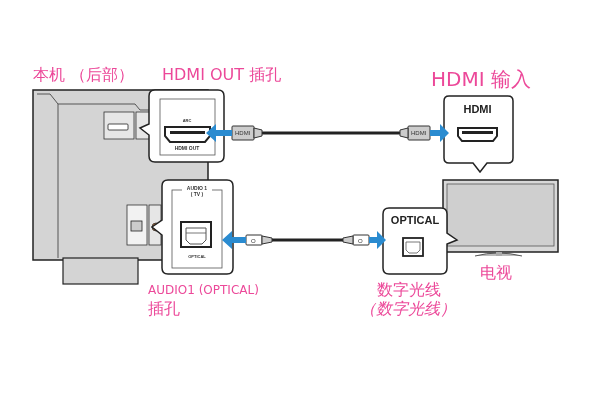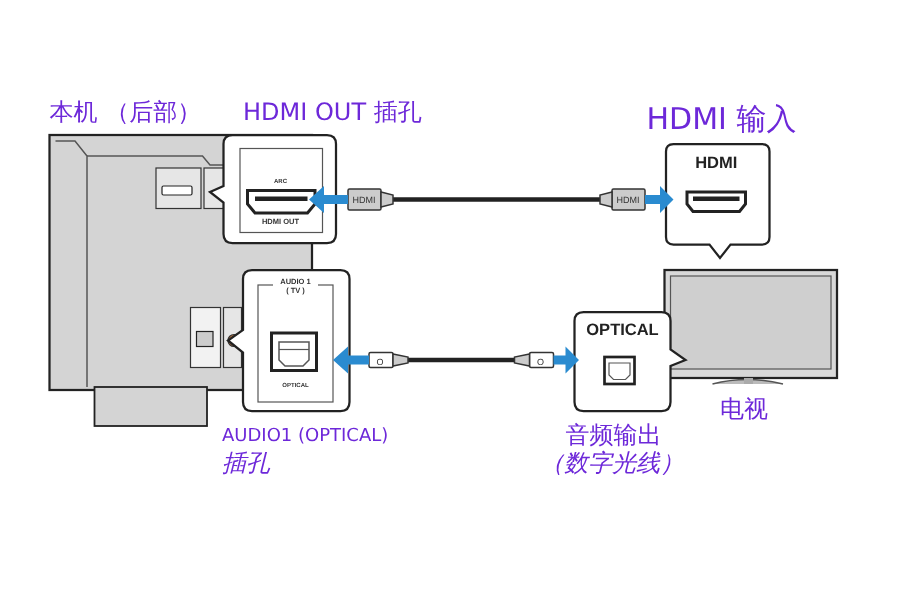--- a/index.html
+++ b/index.html
@@ -1,32 +1,32 @@
 <!DOCTYPE html>
 <html><head>
 <meta charset="utf-8">
 <style>
   html,body{margin:0;padding:0;background:#fff;}
   body{width:600px;height:401px;position:relative;overflow:hidden;font-family:"DejaVu Sans","Liberation Sans",sans-serif;color:#222;}
-  .lbl{position:absolute;font-size:15px;line-height:18px;white-space:nowrap;color:#6d28d9;}
+  .lbl{position:absolute;font-size:15px;line-height:18px;white-space:nowrap;color:#ec4899;}
   .tiny{position:absolute;font-size:4px;line-height:5px;font-weight:bold;white-space:nowrap;text-align:center;color:#333;font-family:"Liberation Sans",sans-serif;}
   .small{position:absolute;font-weight:bold;white-space:nowrap;text-align:center;color:#222;font-family:"Liberation Sans",sans-serif;}
   svg{position:absolute;left:0;top:0;}
   .plug-text{font-family:"Liberation Sans",sans-serif;font-size:6px;fill:#333;}
 </style>
 </head>
 <body>
 
 <div class="lbl" style="left:33px;top:66px;font-size:16px;">本机 （后部）</div>
 <div class="lbl" style="left:162px;top:66px;font-size:16px;">HDMI OUT 插孔</div>
 <div class="lbl" style="left:431px;top:70px;font-size:20px;">HDMI 输入</div>
 <div class="lbl" style="left:480px;top:264px;font-size:16px;">电视</div>
 <div class="lbl" style="left:148px;top:281px;font-size:12px;">AUDIO1 (OPTICAL)</div>
-<div class="lbl" style="left:148px;top:300px;font-size:16px;font-style:italic;">插孔</div>
-<div class="lbl" style="left:377px;top:281px;font-size:16px;">音频输出</div>
+<div class="lbl" style="left:148px;top:300px;font-size:16px;">插孔</div>
+<div class="lbl" style="left:377px;top:281px;font-size:16px;">数字光线</div>
 <div class="lbl" style="left:360px;top:300px;font-size:16px;font-style:italic;">（数字光线）</div>
 
 <svg width="600" height="401" viewBox="0 0 600 401">
 
   <g>
     <rect x="33" y="90" width="175" height="170" fill="#d4d4d4" stroke="#222" stroke-width="1.5"></rect>
     <path d="M37 94 L50 94 L58 104 L58 258" fill="none" stroke="#555" stroke-width="1"></path>
     <path d="M58 104 L135 104 L140 110 L150 110" fill="none" stroke="#555" stroke-width="1"></path>
     <rect x="63" y="258" width="75" height="26" fill="#d4d4d4" stroke="#222" stroke-width="1.2"></rect>
 

